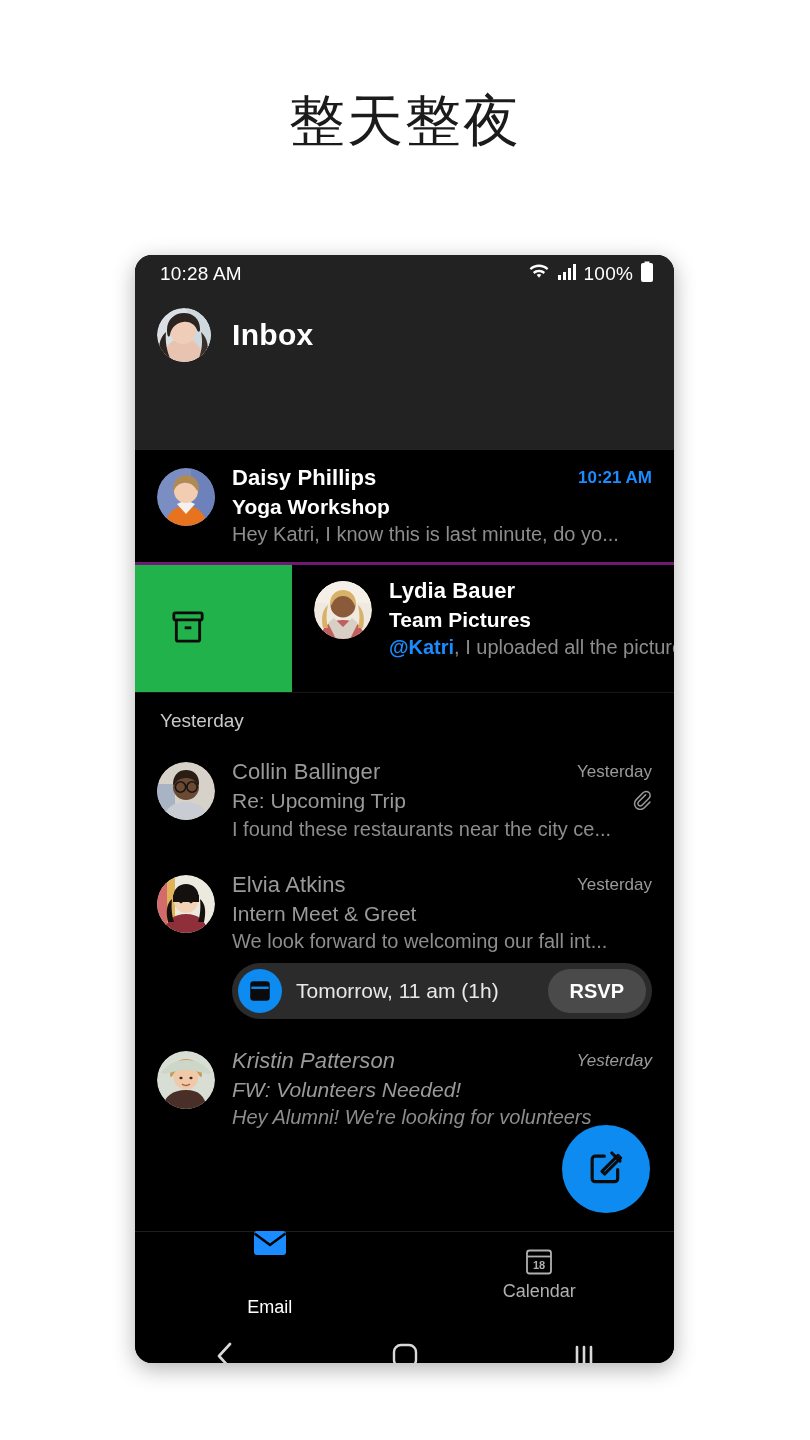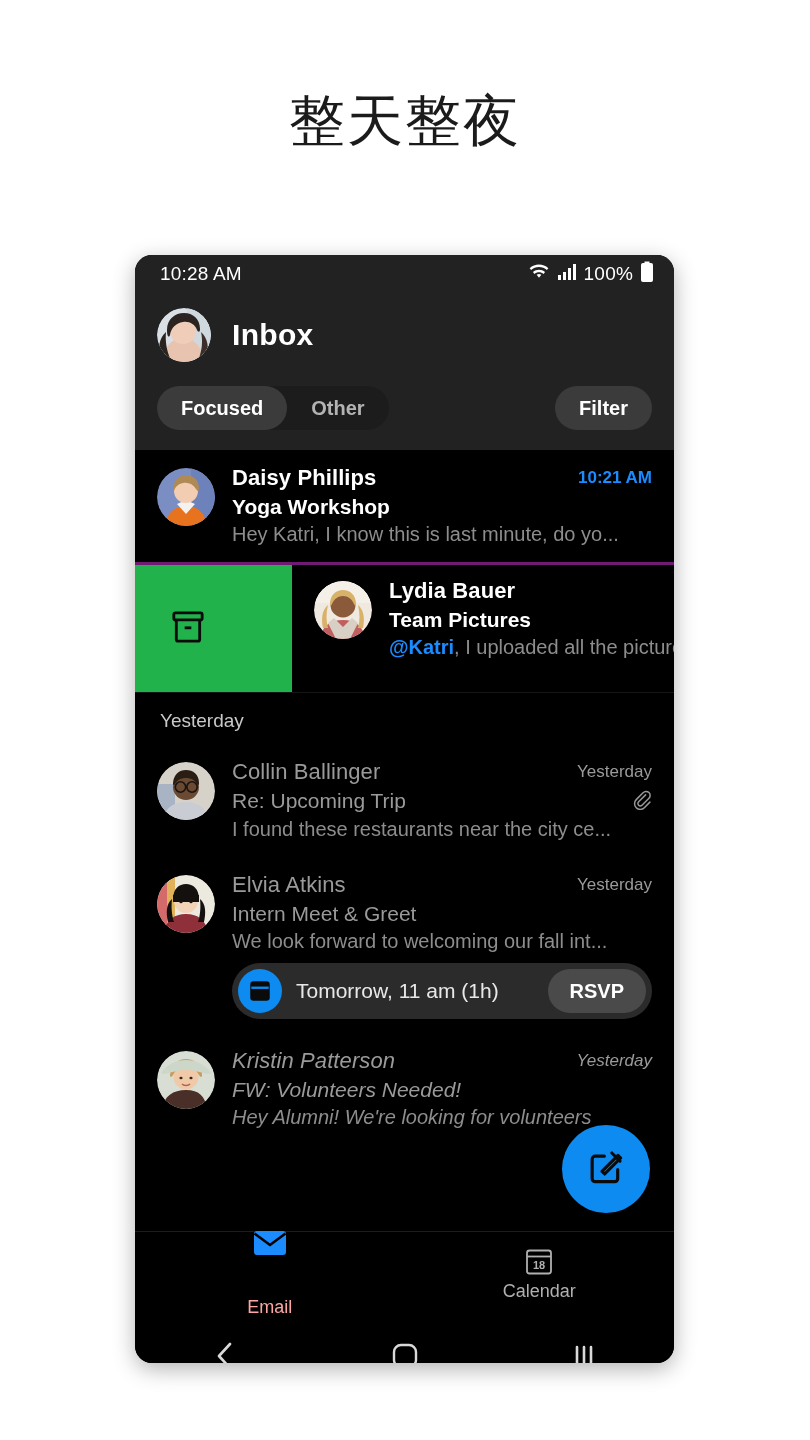--- a/index.html
+++ b/index.html
@@ -132,21 +132,21 @@
     display: flex; align-items: center; justify-content: center; z-index: 5;
   }
 
   
   .bottomnav {
     background: #000; height: 84px; display: flex; align-items: center;
     border-top: 1px solid #1d1d1d;
   }
   .navitem { flex: 1; display: flex; flex-direction: column; align-items: center; gap: 1px; }
   .navlabel { font-size: 18px; color: #b0b0b0; }
-  .navitem.active .navlabel { color: #fca5a5; margin-top: 35px; }
+  .navitem.active .navlabel { color: #ffffff; margin-top: 35px; }
 
   
   .sysnav { background: #000; height: 86px; display: flex; align-items: center; }
   .sysitem { flex: 1; display: flex; align-items: center; justify-content: center; }
 
   
   .face { position: absolute; inset: 0; }
 </style>
 </head>
 <body>
@@ -201,27 +201,20 @@
               <circle cx="26" cy="23" r="13" fill="#f0cdb8"></circle>
               <path d="M10 22c0-11 8-17 17-17s16 6 16 16c0 4-2 3-3 1-2-6-8-9-14-8-7 1-12 6-13 13-1 3-3 2-3-5z" fill="#2a2320"></path>
               <path d="M9 24c-1 10 1 19 4 26H3c-2-10-1-20 6-26z" fill="#2a2320"></path>
               <path d="M44 24c2 9 1 18-2 26h8c2-10 1-20-6-26z" fill="#3a2f2a"></path>
             </g>
           </svg>
         </div>
         <div class="inbox-title">Inbox</div>
       </div>
 
-      <div class="pill-row">
-        <div class="toggle">
-          <div class="seg active">Focused</div>
-          <div class="seg">Other</div>
-        </div>
-        <div class="filter-pill">Filter</div>
-      </div>
     </div>
 
     <div class="maillist">
 
       <div class="mailrow">
         <div class="avatar">
           <svg class="face" viewBox="0 0 58 58">
             <defs>
                 <clipPath id="c1">
                   <circle cx="29" cy="29" r="29"></circle>

